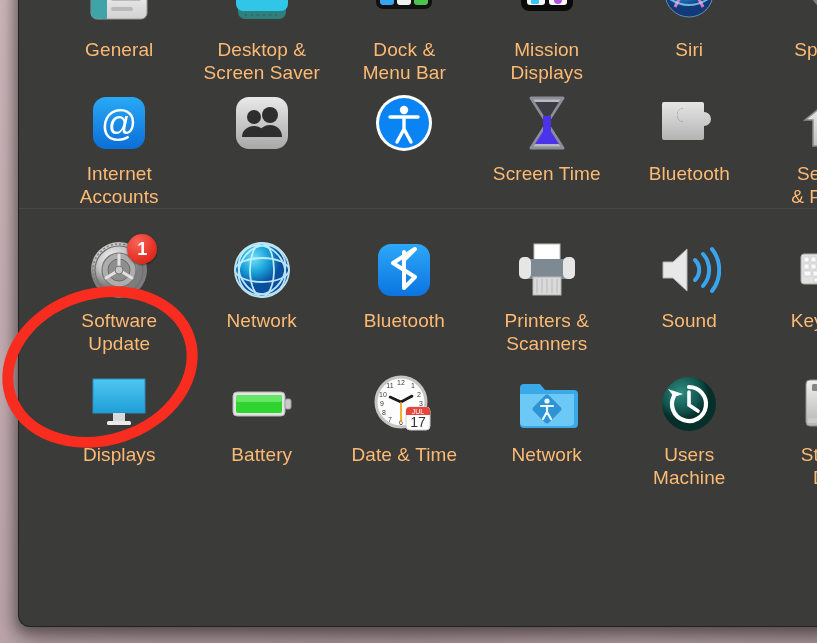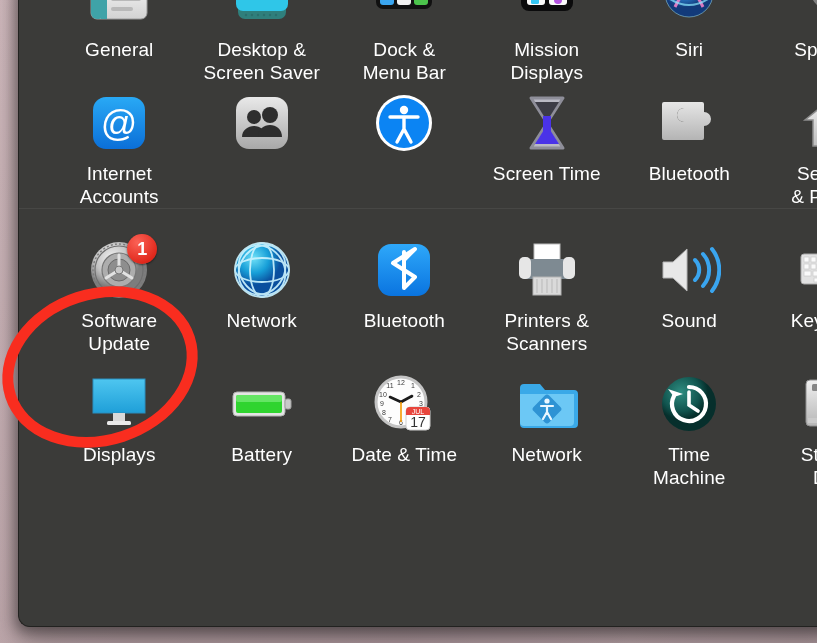--- a/index.html
+++ b/index.html
@@ -44,21 +44,21 @@
     padding-top:6px;
   }
   .icon-box{
     width:66px;height:66px;
     display:flex;align-items:center;justify-content:center;
     position:relative;
   }
   .cell-label{
     margin-top:6px;
     text-align:center;
-    color:#ffffff;
+    color:#fdba74;
     font-size:19px;
     line-height:23px;
     letter-spacing:.1px;
     width:132px;
     white-space:pre-line;
   }
   
   .badge{
     position:absolute;
     right:-5px;top:-3px;
@@ -519,21 +519,21 @@
                   <stop offset="70%" stop-color="#11554f"></stop>
               <stop offset="100%" stop-color="#062f2c"></stop>
                 </radialGradient>
               </defs>
             <circle cx="30" cy="30" r="27" fill="url(#tmG)"></circle>
             <path d="M30 13a17 17 0 1 1-15 9" fill="none" stroke="#fff" stroke-width="4.2" stroke-linecap="round"></path>
             <path d="M9 15l6 8 9-3z" fill="#fff"></path>
             <path d="M30 18v13l9 6" stroke="#fff" stroke-width="3.6" stroke-linecap="round" fill="none"></path>
           </svg>
         </div>
-        <div class="cell-label">Time
+        <div class="cell-label">Users
 Machine</div>
       </div>
 
       <div class="cell">
         <div class="icon-box">
           <svg width="60" height="56" viewBox="0 0 60 56">
             <defs>
                 <linearGradient id="sdG" x1="0" y1="0" x2="0" y2="1">
               <stop offset="0" stop-color="#f0f0f0"></stop>
                   <stop offset="1" stop-color="#b6b6b6"></stop>

